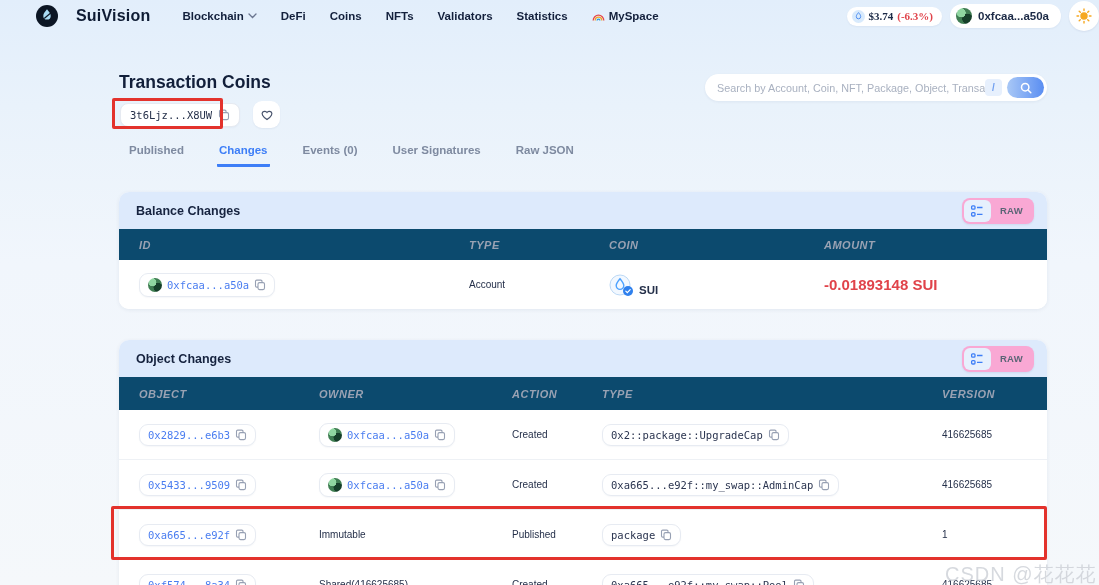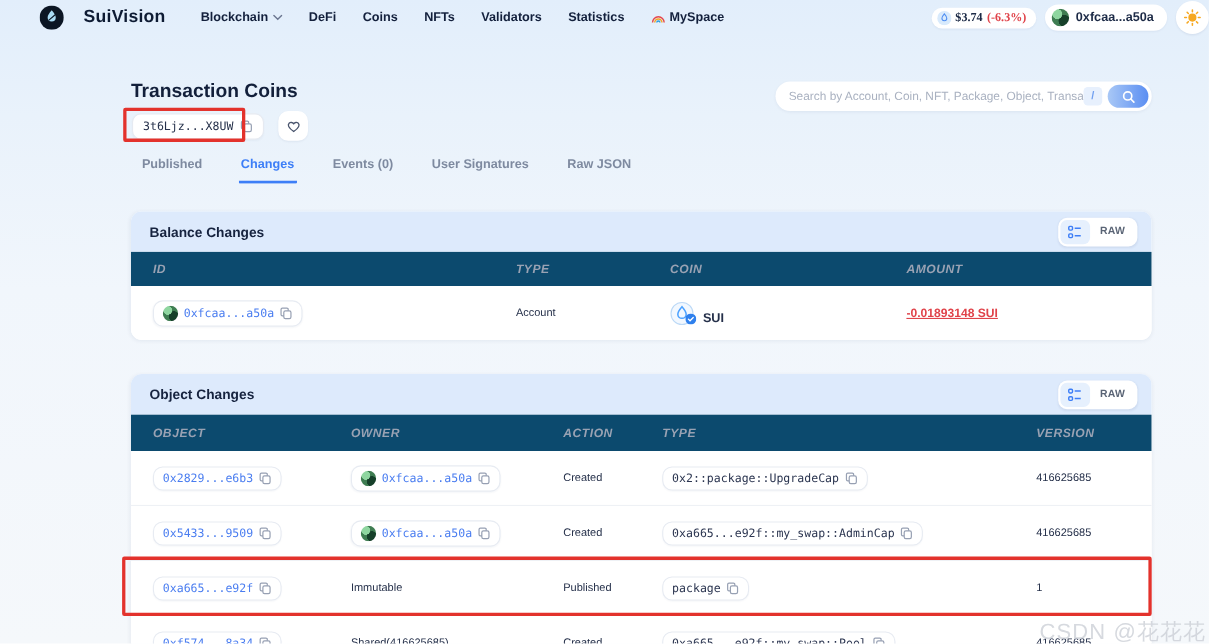--- a/index.html
+++ b/index.html
@@ -54,39 +54,39 @@
   .tab { font-size:11.5px; color:#7e8aa0; font-weight:600; padding:0 2px 8px; cursor:pointer; border-bottom:3px solid transparent; border-radius:1px; }
   .tab.active { color:#3d7ef7; border-bottom-color:#3d7ef7; }
 
   
   .card { position:absolute; left:119px; width:928px; background:#fff; border-radius:10px;
     box-shadow:0 1px 4px rgba(16,42,90,.07); overflow:hidden; }
   .card-balance { top:192px; }
   .card-object  { top:340px; height:400px; }
   .card-head { height:37px; background:#ddeafc; display:flex; align-items:center; padding:0 13px 0 17px; }
   .card-title { font-size:12.5px; font-weight:700; color:#16233f; }
-  .view-toggle { margin-left:auto; display:flex; align-items:center; background:#ffffff; border-radius:8px; padding:2px; box-shadow:0 1px 2px rgba(20,40,90,.08); }
+  .view-toggle { margin-left:auto; display:flex; align-items:center; background:#f9a8d4; border-radius:8px; padding:2px; box-shadow:0 1px 2px rgba(20,40,90,.08); }
   .seg-list { width:27px; height:22px; border-radius:6px; background:#e6f0fd; display:flex; align-items:center; justify-content:center; cursor:pointer; }
   .seg-raw { padding:0 9px; font-size:9.5px; font-weight:700; color:#5b6576; letter-spacing:.3px; cursor:pointer; }
 
   .thead { display:grid; align-items:center; background:#0c4a6e; color:#99a2b3; font-size:11px;
     letter-spacing:.5px; font-weight:600;font-style:italic; }
   .thead-balance { grid-template-columns:330px 140px 215px 1fr; height:31px; padding:0 20px; }
   .thead-object  { grid-template-columns:180px 193px 90px 340px 1fr; height:33px; padding:0 20px; }
   .trow { display:grid; align-items:center; border-bottom:1px solid #eef1f5; background:#fff; }
   .trow-balance { grid-template-columns:330px 140px 215px 1fr; height:49px; padding:0 20px; border-bottom:none; }
   .trow-object  { grid-template-columns:180px 193px 90px 340px 1fr; height:50px; padding:0 20px; }
   .cell { font-size:11.5px; color:#25304a; }
   .cell-plain { font-size:10px; color:#25304a; }
   .pill { display:inline-flex; align-items:center; gap:5px; background:#fff; border:1px solid #e7ebf2;
     border-radius:9px; padding:4px 8px; font-size:10.5px; box-shadow:0 1px 1.5px rgba(20,40,90,.04); }
   .pill .addr { color:#4a7df0; }
   .pill .dark { color:#2b3550; }
   .pill-wrap { display:flex; }
-  .amount-neg { color:#e0434a; font-size:11px; font-weight:600;text-decoration:underline; }
+  .amount-neg { color:#e0434a; font-size:15px; font-weight:600; }
   .coin-cell { display:flex; align-items:flex-end; gap:8px; }
   .sui-wrap { position:relative; width:22px; height:22px; }
   .badge-check { position:absolute; right:-2px; bottom:-2px; }
   .av-sm { width:14px; height:14px; border-radius:50%; flex:none;
     background:radial-gradient(circle at 32% 30%, #8fd6a0 0 28%, rgba(0,0,0,0) 30%),
                radial-gradient(circle at 72% 68%, #16402a 0 32%, rgba(0,0,0,0) 34%), #3f7d52; }
   .copy-ic { display:inline-flex; cursor:pointer; flex:none; }
 
   
   .annotation { position:absolute; border:3px solid #e3322c; border-radius:2px; pointer-events:none; }

